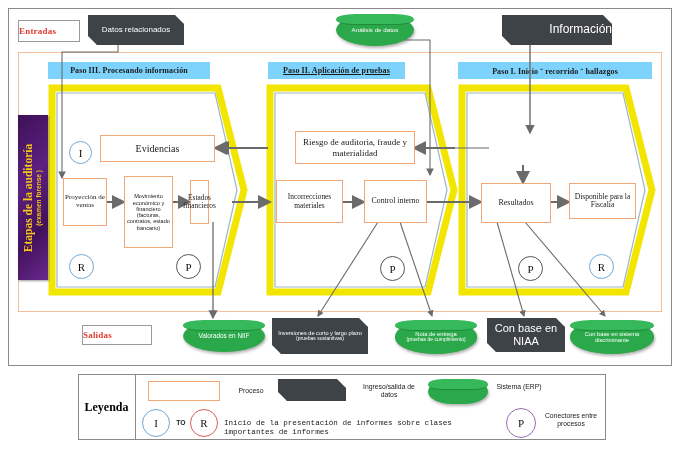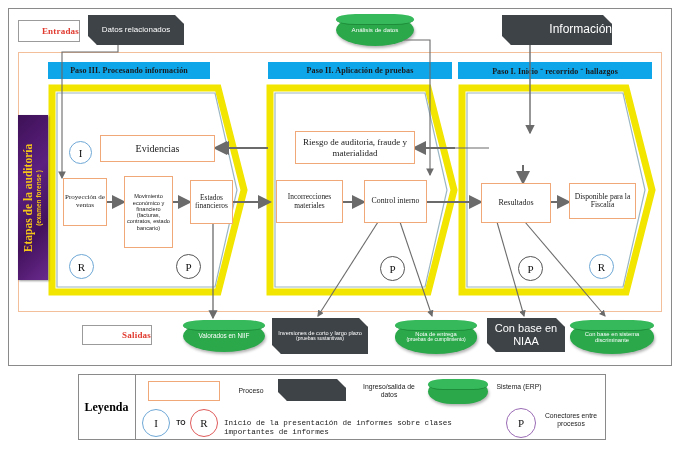--- a/index.html
+++ b/index.html
@@ -9,21 +9,21 @@
   .abs{position:absolute;box-sizing:border-box;}
 
   
   .page-frame{left:8px;top:8px;width:664px;height:358px;border:1px solid #8a8a8a;}
 
   
   .salmon-frame{left:18px;top:52px;width:644px;height:260px;border:1px solid #f3bf9a;}
 
   
   .wbox{background:#fff;border:1px solid #9b9b9b;display:flex;align-items:center;
-        justify-content:flex-end;}
+        justify-content:flex-start;}
   .wbox span{color:#e03a2f;font-weight:bold;font-size:9px;letter-spacing:.2px;}
   .box-entradas{left:18px;top:20px;width:62px;height:22px;}
   .box-salidas{left:82px;top:325px;width:70px;height:20px;}
 
   
   .dark{background:#3e4347;color:#fff;display:flex;align-items:center;
         justify-content:center;text-align:center;font-family:"Liberation Sans",sans-serif;
         line-height:1.15;
         clip-path:polygon(0 0,calc(100% - 9px) 0,100% 9px,100% 100%,9px 100%,0 calc(100% - 9px));
         box-shadow:2px 2px 3px rgba(0,0,0,.35);}
@@ -40,24 +40,24 @@
   .cyl:before{content:"";position:absolute;left:0;top:0;width:100%;height:10px;
        background:#35b95a;border-radius:50% / 100%;border-bottom:1px solid #1e8c3a;}
   .cyl span{position:relative;z-index:2;padding:0 3px;}
   .cyl-analisis{left:336px;top:14px;width:78px;height:32px;font-size:6.2px;}
   .cyl-niif{left:183px;top:320px;width:82px;height:32px;font-size:6.4px;}
   .cyl-nota{left:395px;top:320px;width:82px;height:34px;font-size:5.8px;}
   .cyl-disc{left:570px;top:320px;width:84px;height:34px;font-size:5.8px;}
   .sub{display:block;font-size:5px;}
 
   
-  .step-hdr{background:#0ea5e9;display:flex;align-items:center;justify-content:center;
+  .step-hdr{background:#7dd3fc;display:flex;align-items:center;justify-content:center;
             font-weight:bold;font-size:8px;color:#1a1a1a;letter-spacing:.1px;}
   .hdr3{left:48px;top:62px;width:162px;height:17px;}
-  .hdr2{left:268px;top:62px;width:184px;height:17px;}
+  .hdr2{left:268px;top:62px;width:137px;height:17px;text-decoration:underline;}
   .hdr1{left:458px;top:62px;width:194px;height:17px;}
 
   
   .hexwrap{position:absolute;}
   .hexwrap svg{display:block;}
 
   
   .purple{left:18px;top:115px;width:30px;height:165px;
           background:linear-gradient(135deg,#3d1156 0%,#5c2080 38%,#42115c 70%,#6a2a8e 100%);
           display:flex;align-items:center;justify-content:center;
@@ -201,21 +201,21 @@
 
   <div class="abs pbox" style="left:100px;top:135px;width:115px;height:27px;font-size:10px;">
     <span>Evidencias</span>
   </div>
   <div class="abs pbox" style="left:63px;top:178px;width:44px;height:48px;font-size:7px;">
     <span>Proyección de ventas</span>
   </div>
   <div class="abs pbox small" style="left:124px;top:176px;width:49px;height:72px;font-size:5.6px;">
     <span>Movimiento económico y financiero (facturas, contratos, estado bancario)</span>
   </div>
-  <div class="abs pbox" style="left:190px;top:180px;width:43px;height:44px;font-size:7.4px;">
+  <div class="abs pbox" style="left:190px;top:180px;width:19px;height:44px;font-size:7.4px;">
     <span>Estados financieros</span>
   </div>
 
   <div class="abs circ circ-blue" style="left:69px;top:141px;width:23px;height:23px;">
     <span>I</span>
   </div>
   <div class="abs circ circ-blue" style="left:69px;top:254px;width:25px;height:25px;">
     <span>R</span>
   </div>
   <div class="abs circ circ-dark" style="left:176px;top:254px;width:25px;height:25px;">

